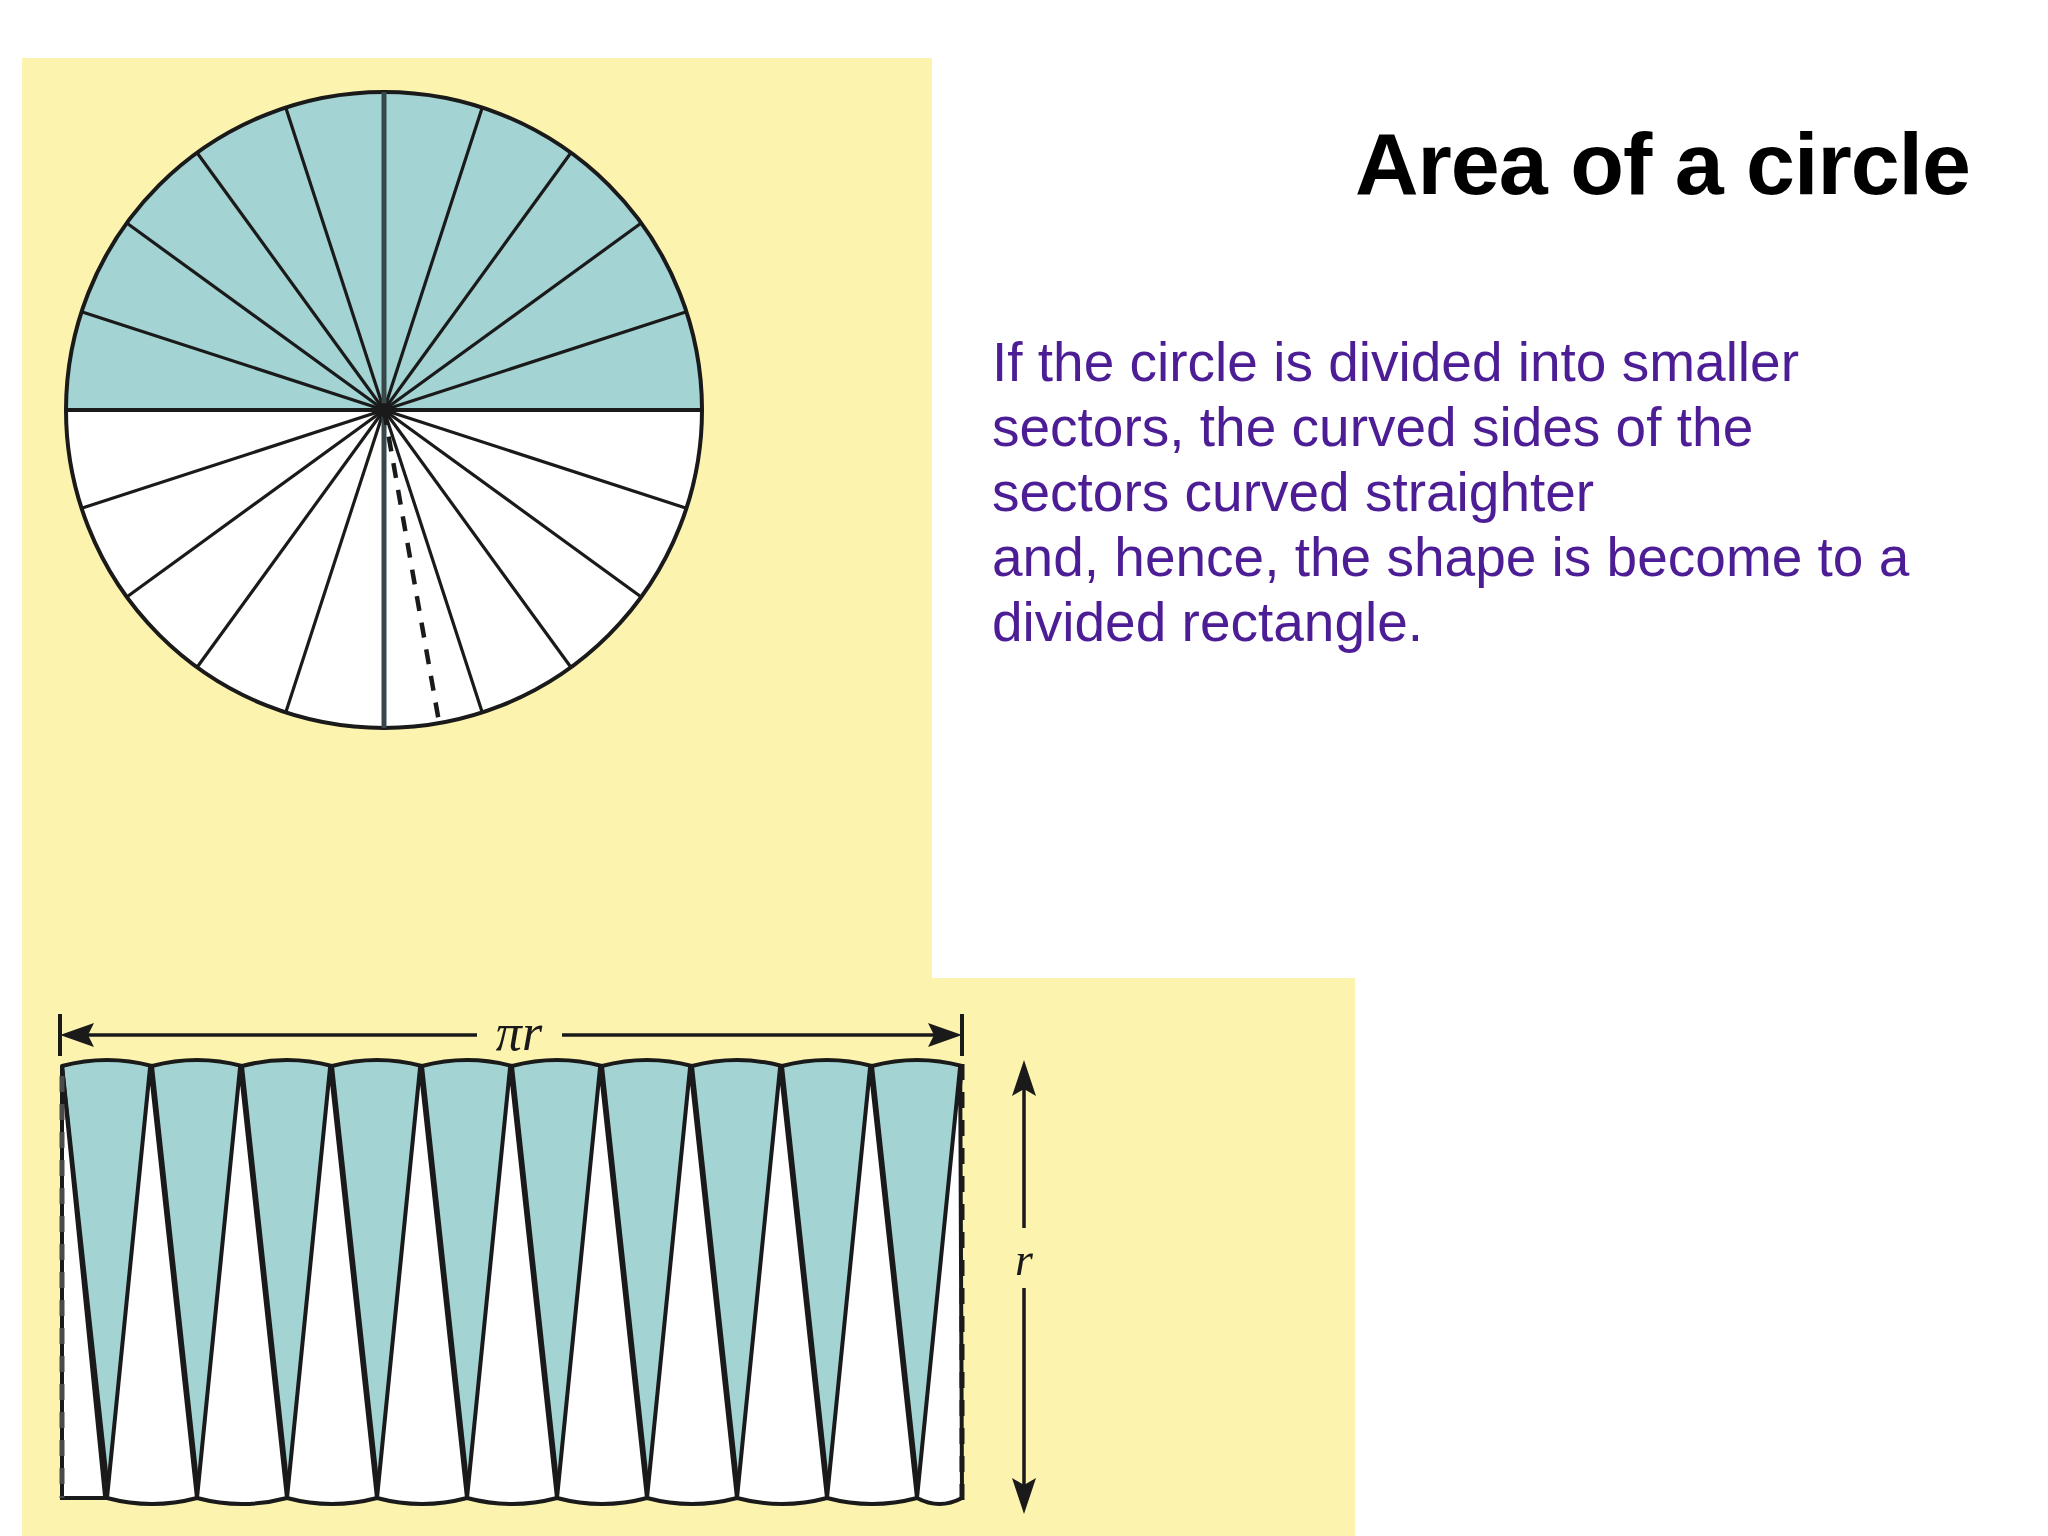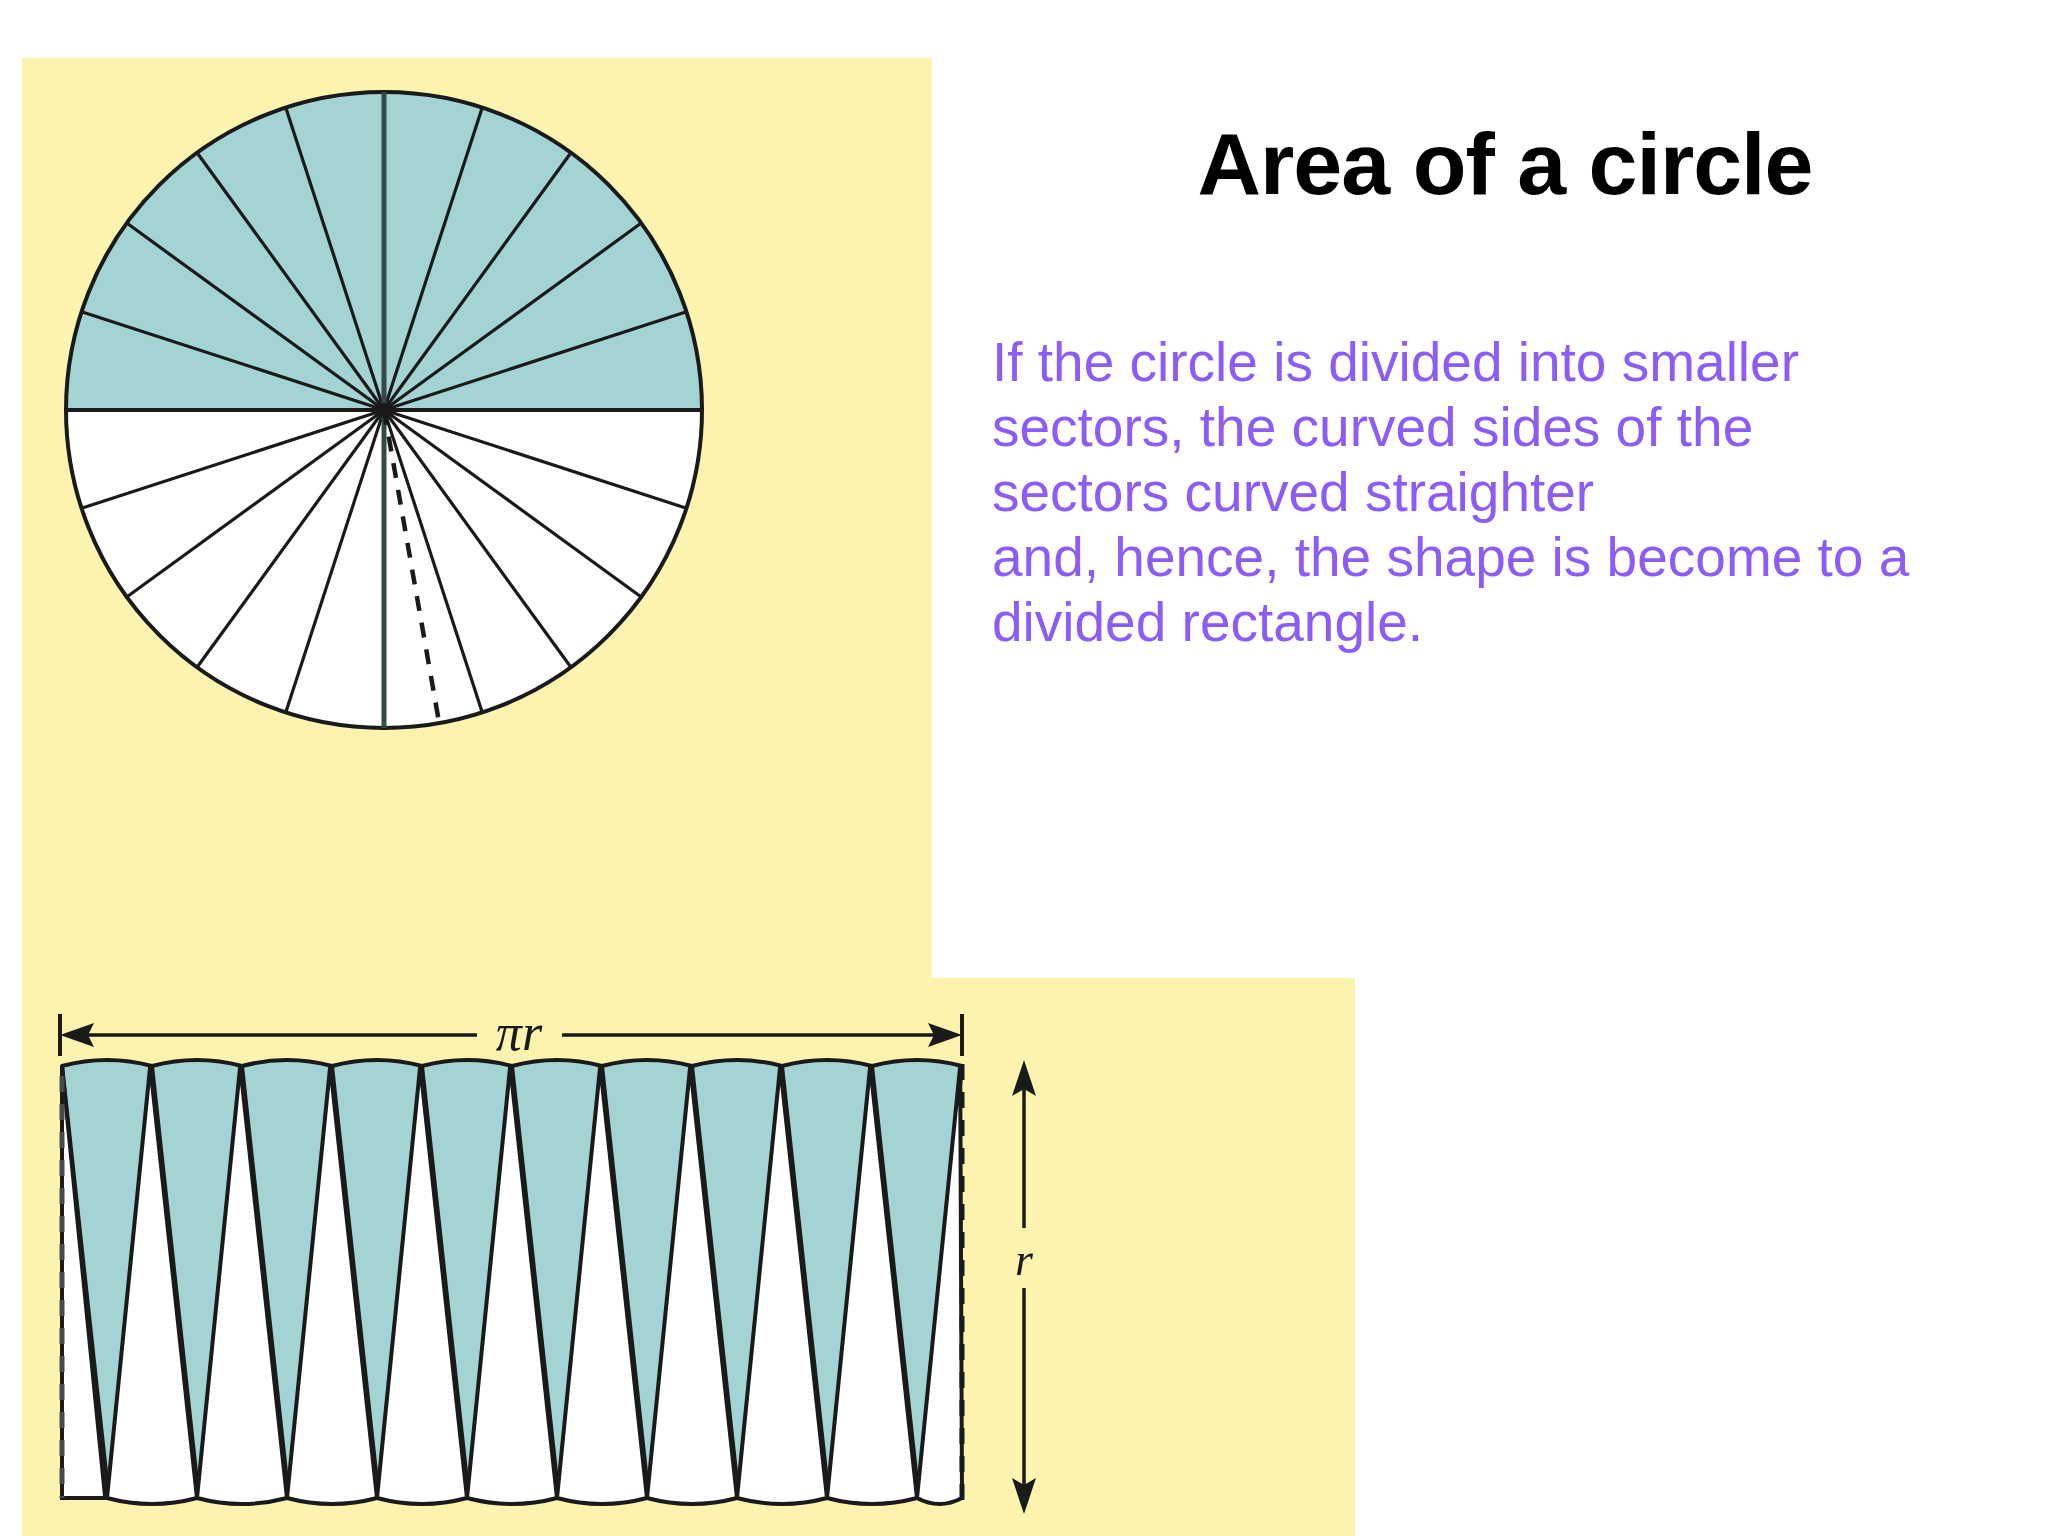--- a/index.html
+++ b/index.html
@@ -54,31 +54,31 @@
   #title {
     position: absolute;
     left: 1040px;
     top: 118px;
     width: 930px;
     font-size: 88px;
     font-weight: bold;
     line-height: 1.05;
     color: #000000;
     letter-spacing: -1px;
-    text-align: center;
+    text-align: right;
     font-family: "Liberation Sans", sans-serif;
   }
   #body-text {
     position: absolute;
     left: 992px;
     top: 330px;
     width: 1010px;
     font-size: 55px;
     line-height: 1.18;
-    color: #8b5cf6;
+    color: #4c1d95;
     font-family: "Liberation Sans", sans-serif;
   }
   #body-text .line {
     display: block;
     white-space: nowrap;
   }
 </style>
 </head>
 <body>
 

